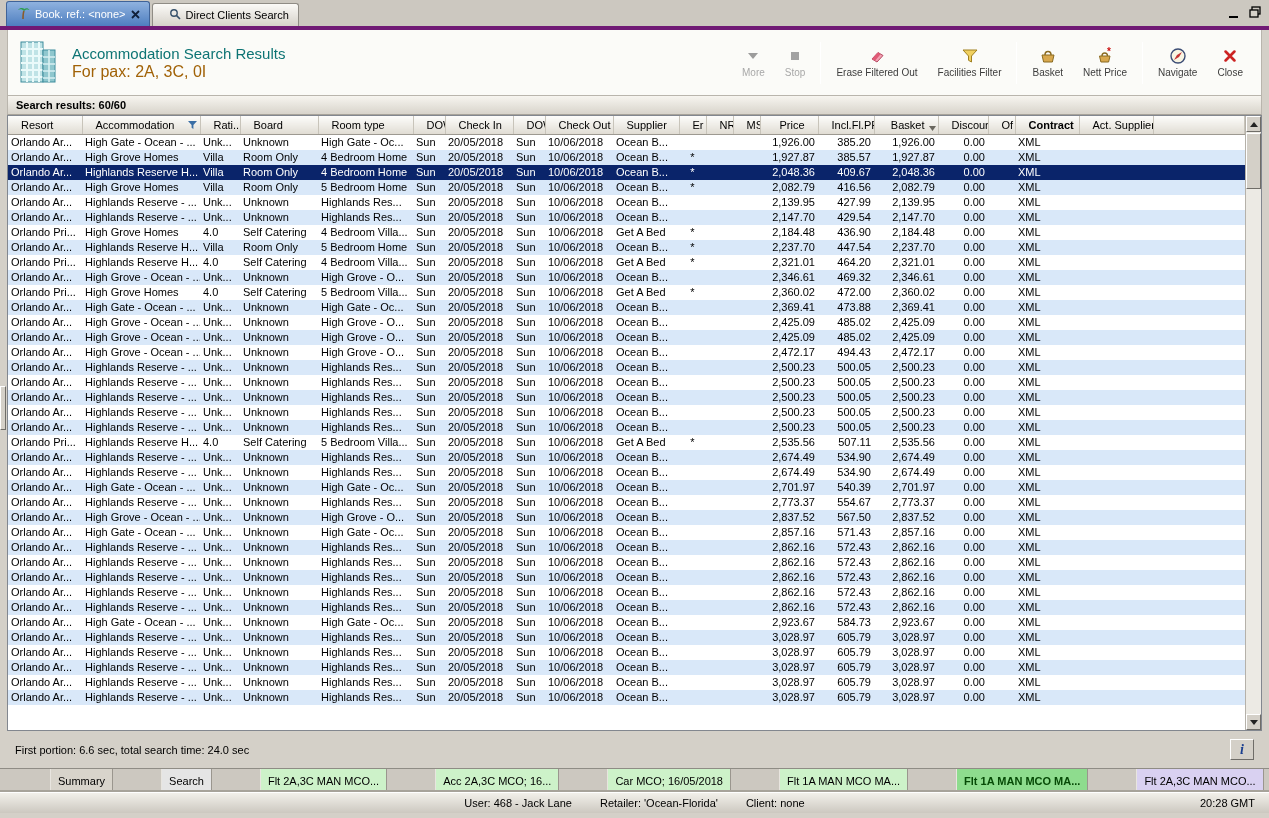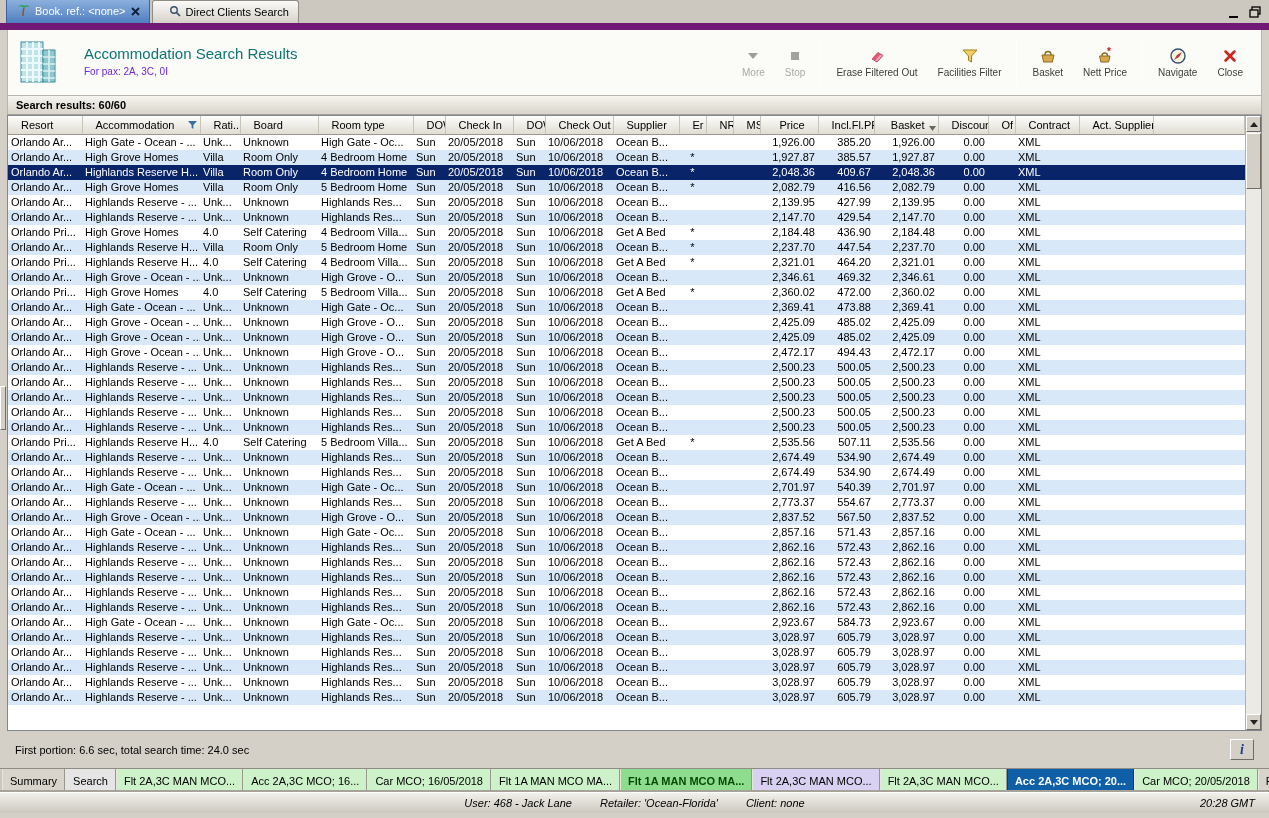--- a/index.html
+++ b/index.html
@@ -2,37 +2,37 @@
 <html><head>
 <meta charset="utf-8">
 <style>
   * { box-sizing: border-box; }
   html,body { margin:0; padding:0; }
   body {
     width:1269px; height:818px; overflow:hidden; position:relative;
     background:#d4d0c8; font-family:"Liberation Sans", sans-serif; font-size:11px; color:#000;
   }
   
-  .top-bar { height:30px; background:#ccc8c0; border-bottom:7px solid #701a75;
+  .top-bar { height:30px; background:#ccc8c0; border-bottom:4px solid #701a75;
     display:flex; align-items:flex-end; padding-left:6px; position:relative; }
   .doc-tab { height:25px; display:flex; align-items:center; gap:5px; padding:0 9px;
     border:1px solid #8f8c85; border-bottom:none; border-radius:3px 3px 0 0; margin-right:2px; }
   .doc-tab.active { background:linear-gradient(180deg,#8fb2df,#4f7fc0); color:#fff; border-color:#3f6398; }
   .doc-tab.inactive { background:linear-gradient(180deg,#fbfaf7,#d6d2ca); color:#000; height:23px;padding-left:16px; }
   .tab-close svg { display:block; }
   .win-btns { position:absolute; top:6px; right:8px; display:flex; gap:8px; }
   .win-btn { width:13px; height:12px; display:flex; align-items:flex-end; justify-content:center; }
   .min-glyph { width:9px; height:3px; border-bottom:2px solid #000; }
   
   .header-band { height:66px; margin:0 7px; background:#fbfbf8;
     border:1px solid #b9b5ad; border-top:none; display:flex; align-items:center; padding:0 10px; }
   .app-icon { margin-right:14px; flex:0 0 auto; }
-  .titles { flex:1 1 auto;margin-left:12px; }
+  .titles { flex:1 1 auto; }
   .page-title { color:#0d7474; font-size:15px; line-height:19px; }
-  .page-subtitle { color:#6d28d9; font-size:10px; line-height:18px; }
+  .page-subtitle { color:#a16207; font-size:16px; line-height:18px; }
   .toolbar { display:flex; align-items:center; gap:4px; }
   .tb-btn { display:flex; flex-direction:column; align-items:center; justify-content:center;
     gap:2px; padding:3px 7px; color:#3d3d3d; font-size:10px; white-space:nowrap; border:1px solid transparent; }
   .tb-btn.disabled { color:#a8a8a8; }
   .tb-icon { height:18px; display:flex; align-items:center; justify-content:center; }
   .tb-sep { width:1px; height:42px; background:#b3afa7; border-right:1px solid #fff; margin:0 3px; }
   
   .results-band { height:19px; margin:0 7px; background:linear-gradient(180deg,#f7f5f0,#d8d4cb);
     border-left:1px solid #b9b5ad; border-right:1px solid #b9b5ad; border-bottom:1px solid #a7a39a;
     display:flex; align-items:center; padding:0 8px; font-weight:bold; }
@@ -63,25 +63,25 @@
   .arrow-down { width:0; height:0; border-left:4px solid transparent; border-right:4px solid transparent; border-top:5px solid #222; }
   
   .footer-band { height:37px; margin:0 7px; display:flex; align-items:center; justify-content:space-between; padding:0 8px; }
   .info-btn { width:24px; height:21px; background:#d4d0c8; border:1px solid; border-color:#fff #6f6d68 #6f6d68 #fff;
     display:flex; align-items:center; justify-content:center; font-family:"Liberation Serif", serif;
     font-style:italic; font-weight:bold; font-size:14px; color:#1b3f8f; }
   
   .bottom-tab-bar { height:24px; border-top:1px solid #8f8c85; background:#ccc8c0;
     display:flex; align-items:stretch; padding-left:2px; overflow:hidden; }
   .btab { display:flex; align-items:center; padding:0 7px; border-right:1px solid #9a968e;
-    border-left:1px solid #e8e5df; white-space:nowrap; }
+    border-left:1px solid #e8e5df; white-space:nowrap;margin-left:48px; }
   .btab.sel { border-color:#0a3f73; }
   
   .status-bar { height:21px; background:linear-gradient(180deg,#f2f0ea,#ccc8c0);
-    border-top:1px solid #fff; box-shadow:0 -2px 0 #a7a39a; display:flex; align-items:center; justify-content:center; position:relative;font-style:italic; }
+    border-top:1px solid #fff; box-shadow:0 -2px 0 #a7a39a; display:flex; align-items:center; justify-content:center; position:relative; }
   .status-seg { margin:0 14px; }
   .status-time { position:absolute; right:14px; }
   
   .left-grip { position:absolute; left:0; top:386px; width:6px; height:44px; background:#d4d0c8;
     border:1px solid; border-color:#fff #6f6d68 #6f6d68 #fff; }
 </style>
 </head>
 <body>
 
 <div class="top-bar">
@@ -235,21 +235,21 @@
           <th style="width: 22px; margin-left: 16px;"><span>Er</span></th>
           <th style="width: 24px; margin-left: 36px;"><span>NR</span></th>
           <th style="width: 24px;"><span>MS</span></th>
           <th class="num" style="width: 58px;"><span>Price</span></th>
           <th class="num" style="width: 56px;"><span>Incl.Fl.PP</span></th>
           <th class="num" style="width: 64px;"><span>Basket</span><span class="sorticon"><svg width="7" height="6" viewBox="0 0 7 6">
                 <polygon points="0,0 7,0 3.5,5" fill="#6a675f"></polygon>
               </svg></span></th>
           <th class="num" style="width: 50px;"><span>Discount</span></th>
           <th style="width: 18px;"><span>Of</span></th>
-          <th style="width: 64px;"><span>Contract</span></th>
+          <th style="width: 64px; font-weight: bold;"><span>Contract</span></th>
           <th style="width: 74px;"><span>Act. Supplier</span></th>
           <th></th>
         </tr>
     </thead>
     <tbody id="grid-body">
         <tr class="odd">
           <td>Orlando Ar...</td>
           <td>High Gate - Ocean - ...</td>
           <td>Unk...</td>
           <td>Unknown</td>

